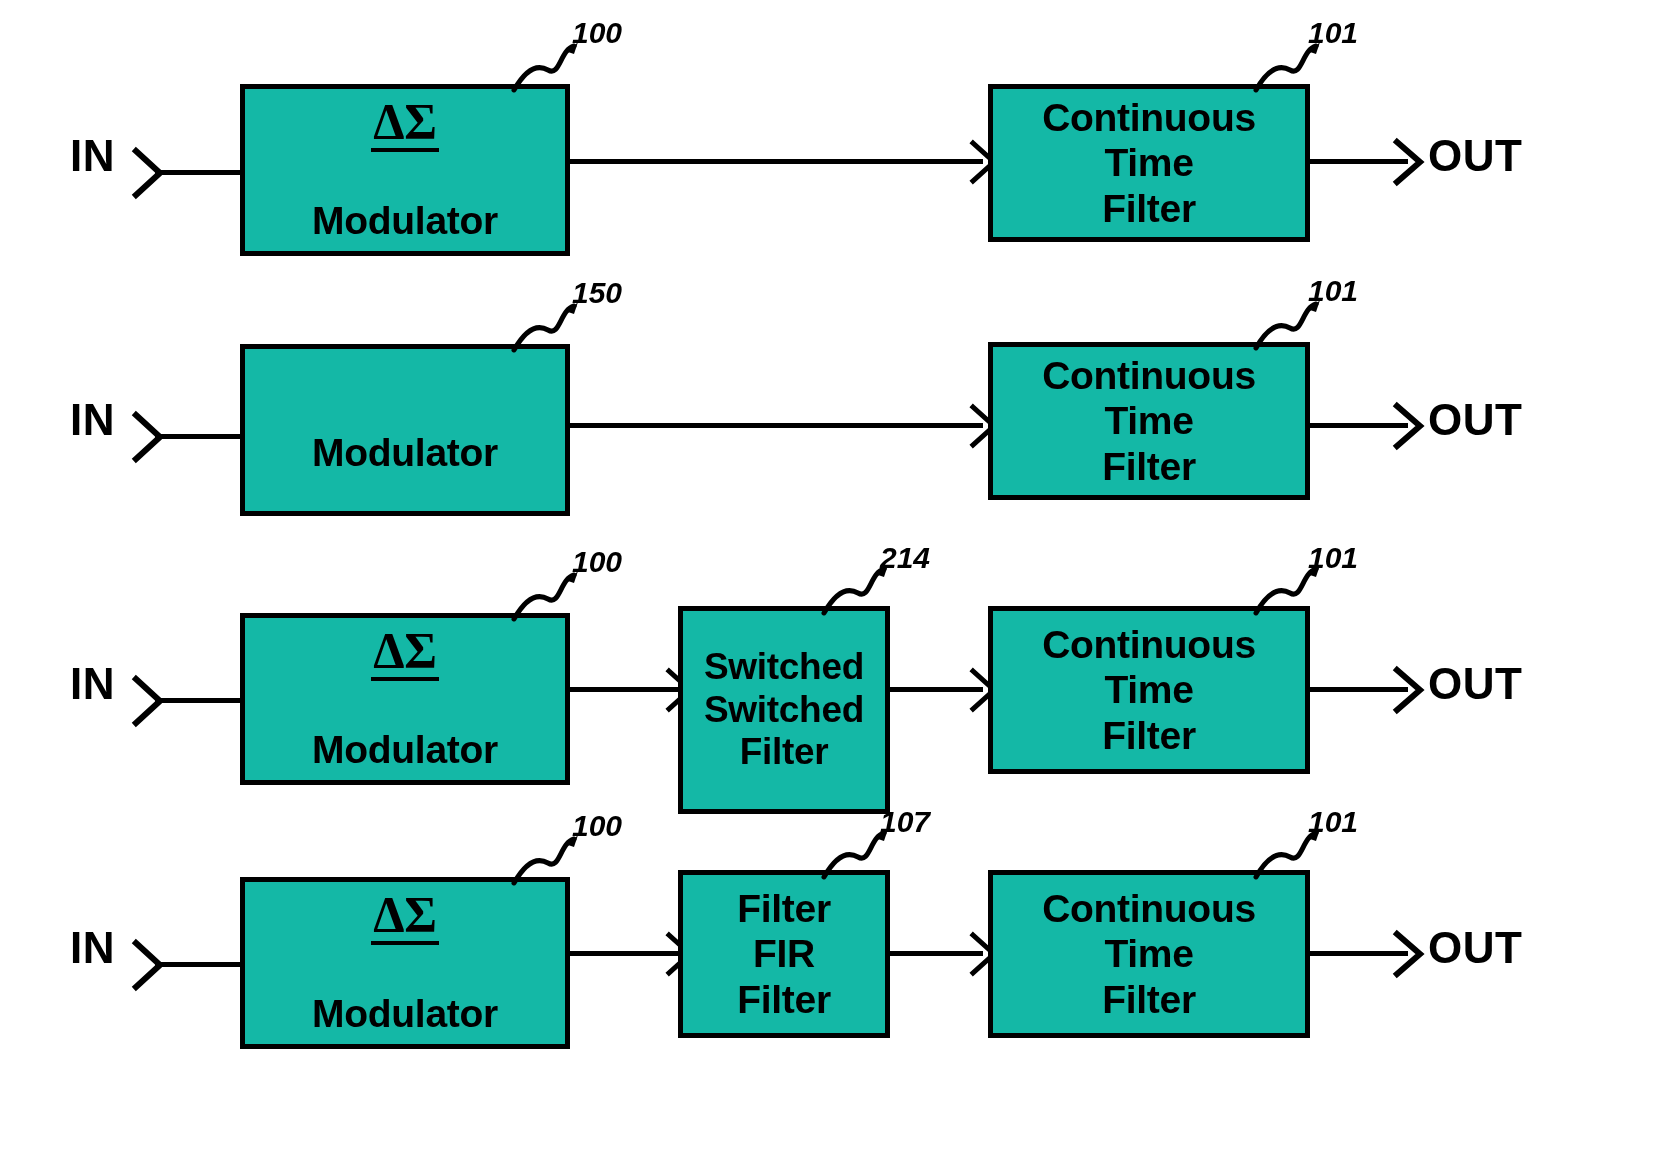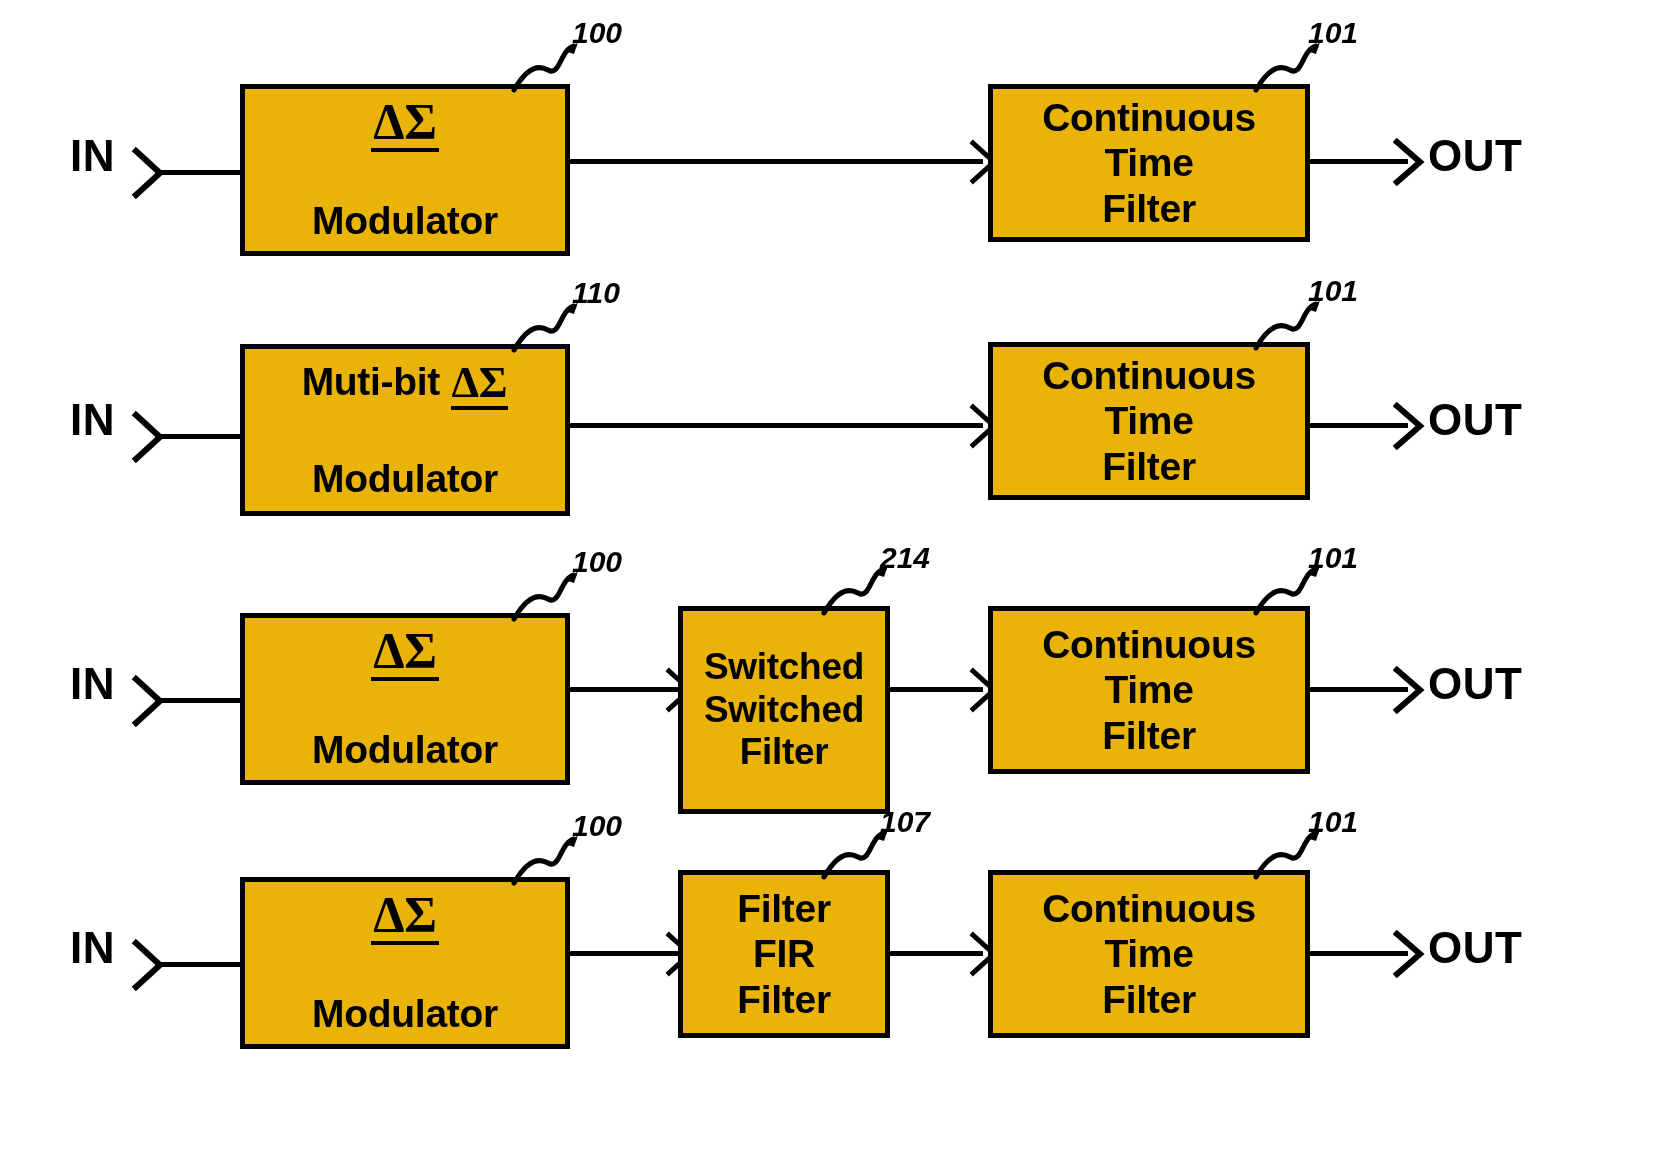--- a/index.html
+++ b/index.html
@@ -25,21 +25,21 @@
     position: absolute;
     left: 0;
     width: 1678px;
   }
 
   
   .block {
     position: absolute;
     box-sizing: border-box;
     border: 5px solid #000;
-    background: #eab308;
+    background: #14b8a6;
     display: flex;
     flex-direction: column;
     align-items: center;
     justify-content: center;
     text-align: center;
     line-height: 1.16;
     font-weight: bold;
     letter-spacing: -0.3px;
   }
   .block .line {
@@ -157,32 +157,29 @@
 
   <div class="row" style="top:264px;height:288px;">
 
     <div class="port" style="left:70px; top:131px;">IN</div>
     <svg class="chev" width="40" height="56" viewBox="0 0 40 56" style="left:130px; top:145px;">
       <polyline points="6,6 30,28 6,50" fill="none" stroke="#000" stroke-width="6" stroke-linecap="square" stroke-linejoin="miter"></polyline>
     </svg>
     <div class="wire" style="left:155px; top:170px; width:108px;"></div>
 
     <div class="block fs-mid" style="left:240px; top:80px; width:330px; height:172px;">
-      <span class="line">
-        <span>Muti-bit</span><span>&nbsp;</span><span class="dsig-sm">ΔΣ</span>
-      </span>
       <span class="gap-lg"></span>
       <span class="line">Modulator</span>
     </div>
 
     <svg class="leader" width="110" height="60" viewBox="0 0 110 60" style="left:508px; top:32px;">
       <path d="M6,54 C14,40 26,26 40,34 C52,41 52,14 66,10" fill="none" stroke="#000" stroke-width="5" stroke-linecap="round"></path>
       <path d="M60,16 L70,6 L66,18" fill="#000"></path>
     </svg>
-    <div class="refnum" style="left:572px; top:12px;">110</div>
+    <div class="refnum" style="left:572px; top:12px;">150</div>
 
     <div class="wire" style="left:568px; top:159px; width:415px;"></div>
     <svg class="chev" width="34" height="48" viewBox="0 0 34 48" style="left:968px; top:138px;">
       <polyline points="5,5 26,24 5,43" fill="none" stroke="#000" stroke-width="5" stroke-linecap="square" stroke-linejoin="miter"></polyline>
     </svg>
 
     <div class="block fs-mid" style="left:988px; top:78px; width:322px; height:158px;">
       <span class="line">Continuous</span>
       <span class="line">Time</span>
       <span class="line">Filter</span>

